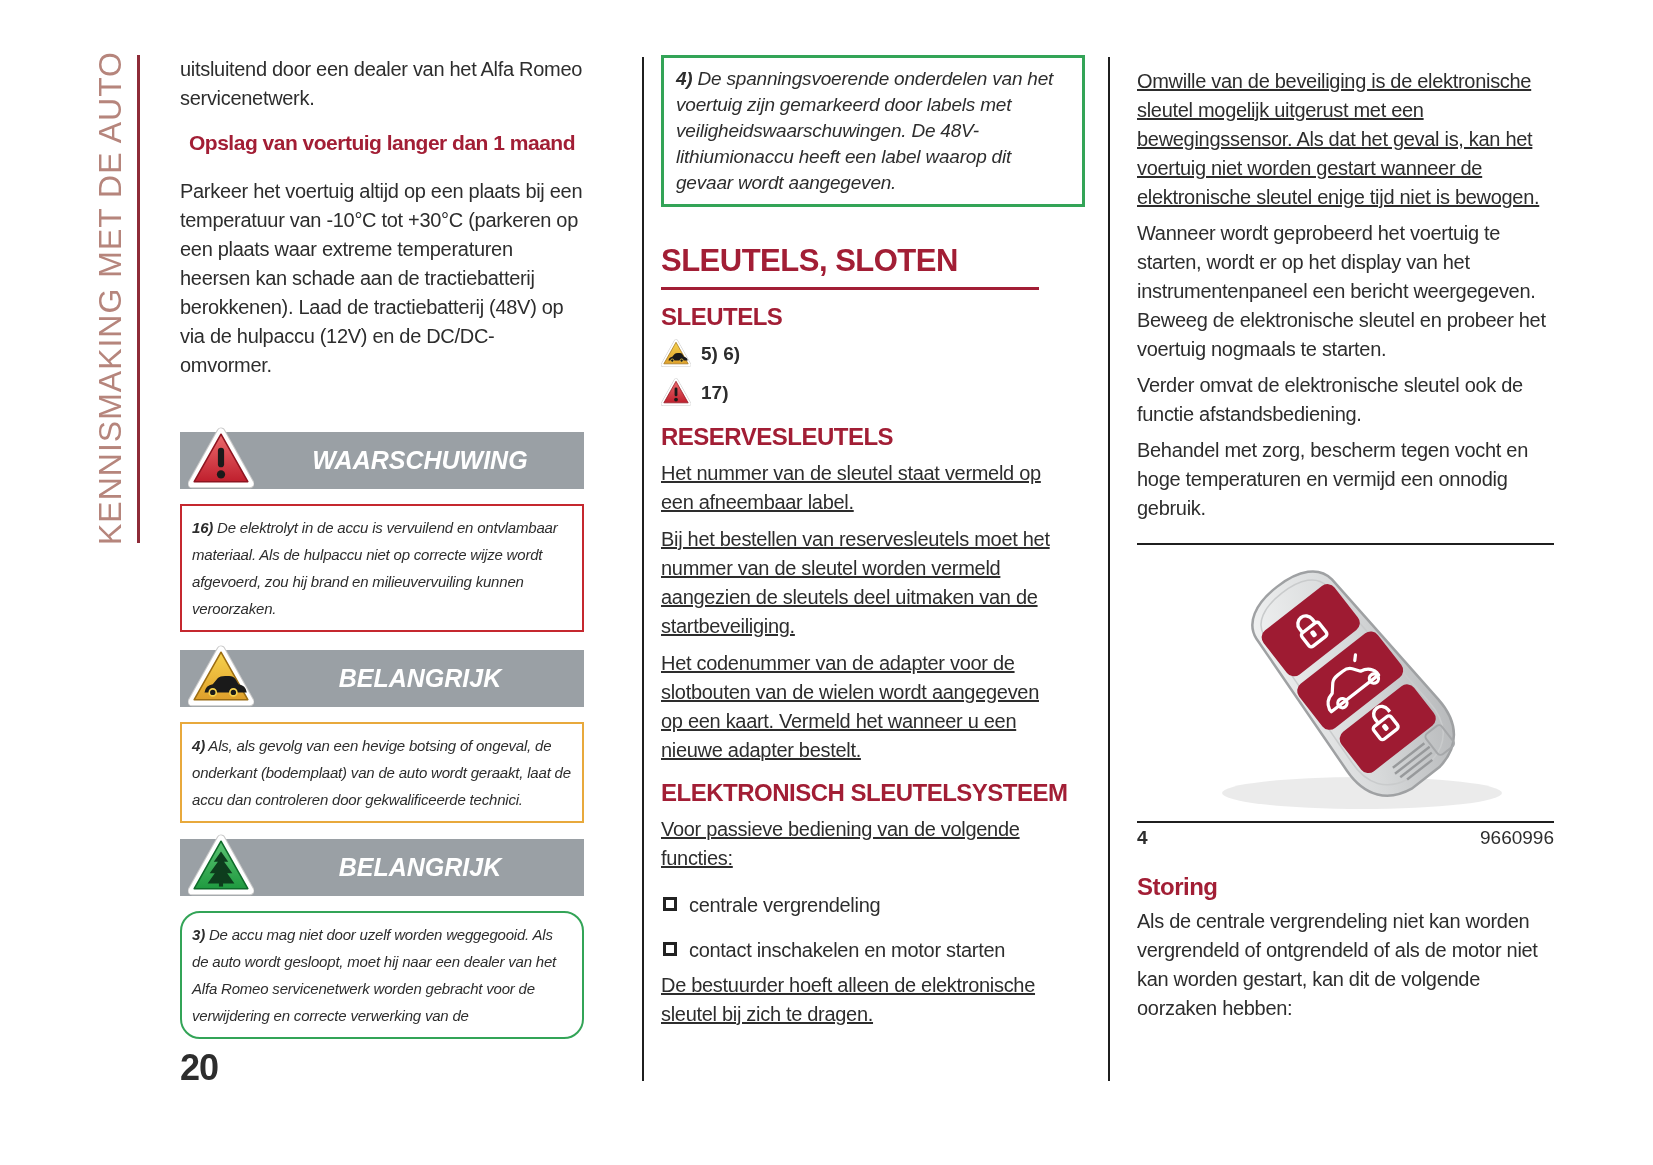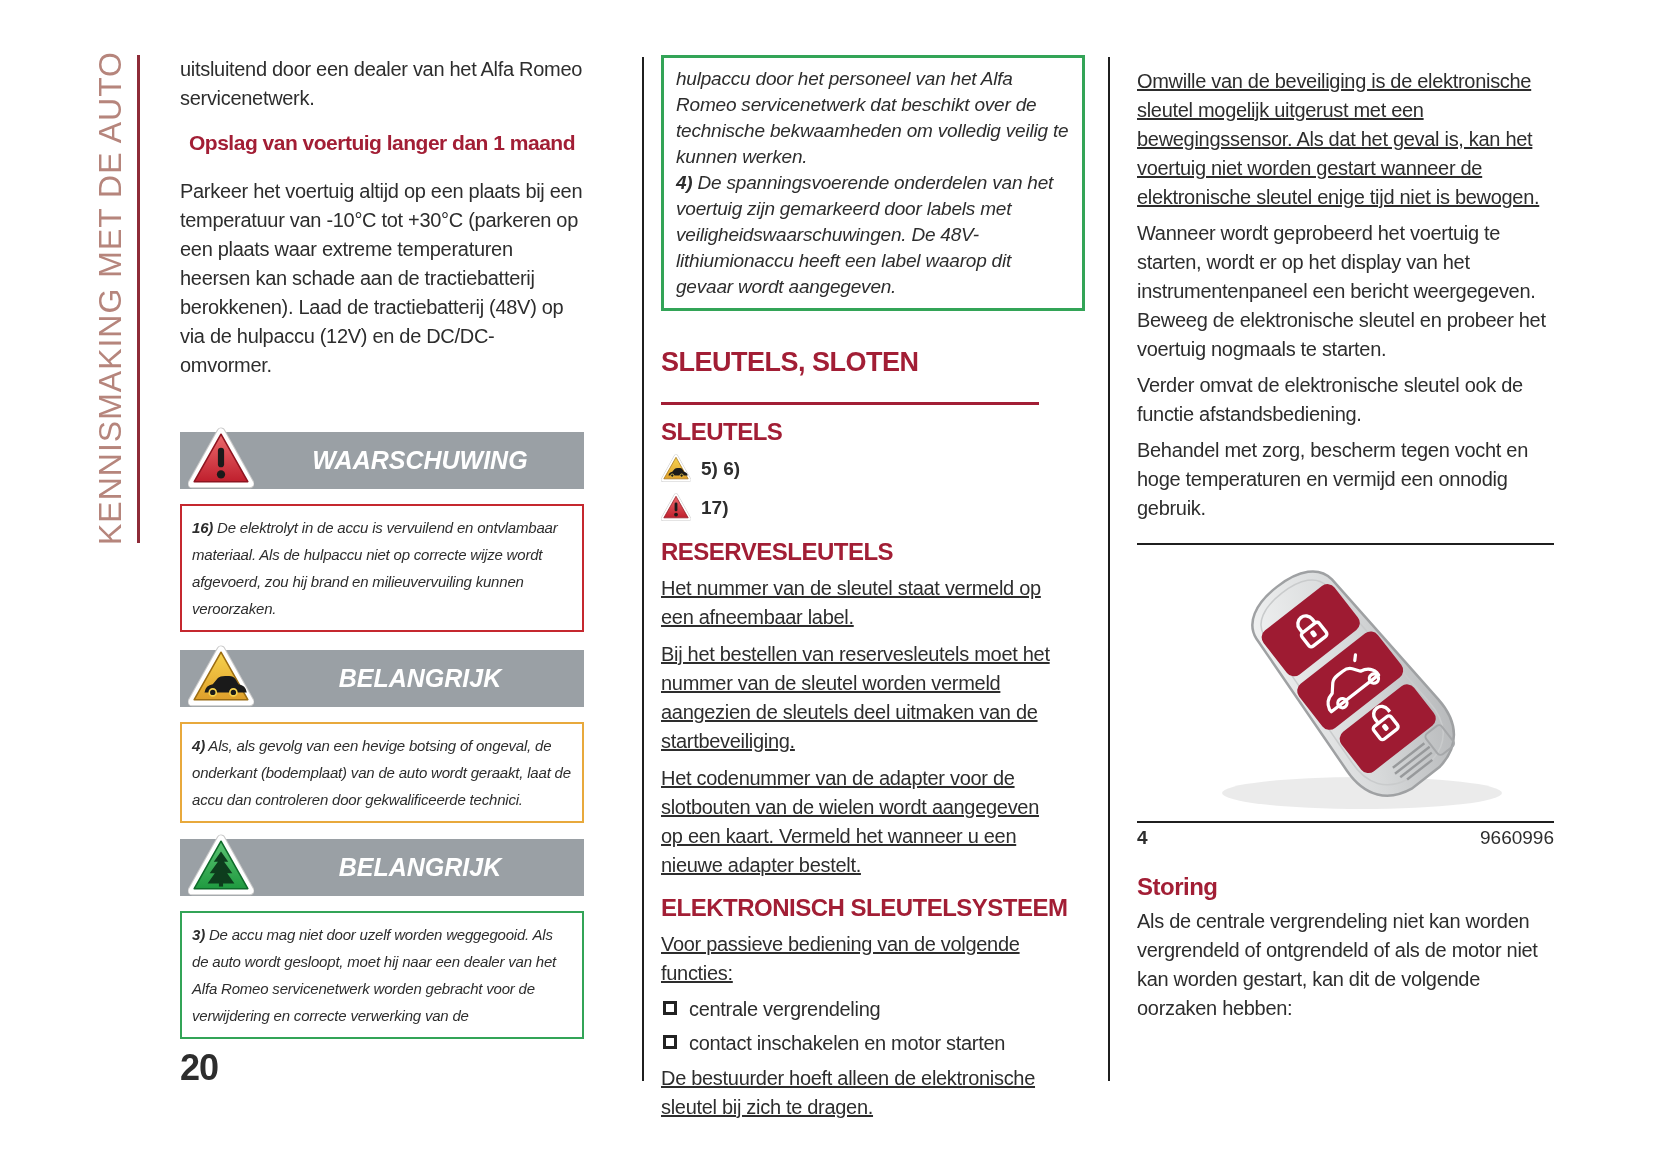--- a/index.html
+++ b/index.html
@@ -50,40 +50,40 @@
   .banner .tri{position:absolute;left:8px;top:-5px;width:66px;height:66px;}
   .b-warn{margin-top:52px;}
   .b-imp1{margin-top:18px;}
   .b-imp2{margin-top:16px;}
 
   .note{margin-top:15px;border:2px solid;padding:8px 10px;font-style:italic;
     font-size:15px;line-height:27px;letter-spacing:-0.2px;}
   .note .prefix{font-weight:700;}
   .note.red{border-color:var(--note-red-border);}
   .note.yellow{border-color:var(--note-yellow-border);}
-  .note.green{border-color:var(--note-green-border);}
+  .note.green{border-color:var(--note-green-border);border-radius:20px;}
 
   .page-num{margin-top:8px;font-size:36px;font-weight:800;letter-spacing:-1px;}
 
   
   .col2{position:absolute;left:661px;top:55px;width:424px;}
   .cont-box{border:3px solid var(--note-green-border);padding:8px 12px;
     font-style:italic;font-size:19px;line-height:26px;letter-spacing:-0.2px;}
   .cont-box p+p{margin-top:0;}
   .cont-box .prefix{font-weight:700;}
-  .h-main{margin-top:36px;color:var(--accent-red);font-weight:800;font-size:27px;
+  .h-main{margin-top:36px;color:var(--accent-red);font-weight:800;font-size:31px;
     letter-spacing:-0.5px;white-space:nowrap;width:378px;border-bottom:3px solid var(--accent-red);
-    padding-bottom:24px;}
+    padding-bottom:8px;}
   .col2 .h-sub{margin-top:13px;}
   .ref-row{display:flex;align-items:center;margin-top:7px;height:32px;}
   .ref-row .tri-s{width:30px;height:30px;margin-right:10px;flex:0 0 auto;}
   .ref-row .ref-label{font-weight:700;font-size:19px;}
   .col2 .body-p{margin-top:8px;width:402px;text-decoration:underline;}
   .col2 .h-sub.mt{margin-top:14px;}
-  .bullet-row{display:flex;align-items:flex-start;margin-top:9px;font-size:20px;
+  .bullet-row{display:flex;align-items:flex-start;margin-top:20px;font-size:20px;
     line-height:25px;letter-spacing:-0.3px;text-align:center;}
   .sq{flex:0 0 auto;width:14px;height:14px;border:3px solid #222;margin:4px 12px 0 2px;}
 
   
   .col3{position:absolute;left:1137px;top:55px;width:417px;}
   .col3 .body-p{margin-top:7px;}
   .col3 .body-p:first-child{margin-top:12px;text-decoration:underline;}
   .figure{margin-top:20px;border-top:2px solid #1f1f1f;}
   .fig-art{width:417px;height:276px;display:block;}
   .fig-meta{border-top:2px solid #1f1f1f;display:flex;justify-content:space-between;
@@ -190,21 +190,20 @@
     <div class="note green">
       <span class="prefix">3)</span>
       <span>De accu mag niet door uzelf worden weggegooid. Als de auto wordt gesloopt, moet hij naar een dealer van het Alfa Romeo servicenetwerk worden gebracht voor de verwijdering en correcte verwerking van de</span>
     </div>
 
     <div class="page-num">20</div>
   </div>
 
   <div class="col2">
     <div class="cont-box">
-      <p>hulpaccu door het personeel van het Alfa Romeo servicenetwerk dat beschikt over de technische bekwaamheden om volledig veilig te kunnen werken.</p>
       <p><span class="prefix">4)</span> <span>De spanningsvoerende onderdelen van het voertuig zijn gemarkeerd door labels met veiligheidswaarschuwingen. De 48V-lithiumionaccu heeft een label waarop dit gevaar wordt aangegeven.</span></p>
     </div>
 
     <div class="h-main">SLEUTELS, SLOTEN</div>
     <div class="h-sub">SLEUTELS</div>
 
     <div class="ref-row">
       <svg class="tri-s" viewBox="0 0 64 64">
           <use href="#sym-car-tri"></use>
         </svg>

